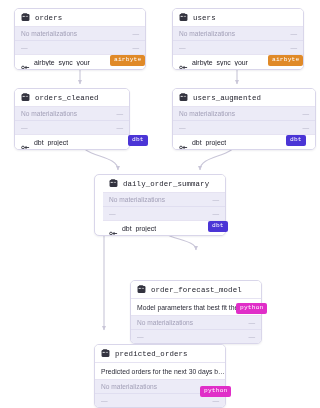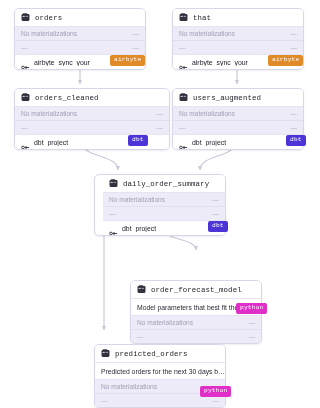--- a/index.html
+++ b/index.html
@@ -154,21 +154,21 @@
   <div class="node" style="left:172px;top:8px;width:132px;">
     <div class="node-header">
       <span class="asset-icon">
         <svg viewBox="0 0 10 10" width="9" height="9">
             <rect x="0.6" y="1.2" width="8.8" height="7.6" rx="1.2" fill="#33333f"></rect>
             <rect x="2" y="0.4" width="5" height="2.4" rx="0.8" fill="#33333f"></rect>
             <rect x="1.8" y="3.2" width="2.4" height="1.1" fill="#ffffff" opacity=".85"></rect>
             <rect x="5.2" y="3.2" width="2.6" height="1.1" fill="#ffffff" opacity=".55"></rect>
           </svg>
       </span>
-      <span class="node-title">that</span>
+      <span class="node-title">users</span>
     </div>
     <div class="node-body">
       <div class="body-row">
         <span>No materializations</span>
         <span class="dash">—</span>
       </div>
       <div class="body-row last">
         <span class="dash">—</span>
         <span class="dash">—</span>
       </div>
@@ -179,21 +179,21 @@
             <circle cx="2.2" cy="5" r="1.5" fill="none" stroke="#33333f" stroke-width="1"></circle>
             <line x1="3.9" y1="5" x2="9" y2="5" stroke="#33333f" stroke-width="1"></line>
             <line x1="5.6" y1="3.3" x2="5.6" y2="6.7" stroke="#33333f" stroke-width="1"></line>
           </svg>
       </span>
       <span class="job-label">airbyte_sync_your_</span>
     </div>
   </div>
   <span class="tag tag-airbyte" style="left:268px;top:55px;">airbyte</span>
 
-  <div class="node" style="left:14px;top:88px;width:156px;">
+  <div class="node" style="left:14px;top:88px;width:116px;">
     <div class="node-header">
       <span class="asset-icon">
         <svg viewBox="0 0 10 10" width="9" height="9">
             <rect x="0.6" y="1.2" width="8.8" height="7.6" rx="1.2" fill="#33333f"></rect>
             <rect x="2" y="0.4" width="5" height="2.4" rx="0.8" fill="#33333f"></rect>
             <rect x="1.8" y="3.2" width="2.4" height="1.1" fill="#ffffff" opacity=".85"></rect>
             <rect x="5.2" y="3.2" width="2.6" height="1.1" fill="#ffffff" opacity=".55"></rect>
           </svg>
       </span>
       <span class="node-title">orders_cleaned</span>
@@ -214,21 +214,21 @@
             <circle cx="2.2" cy="5" r="1.5" fill="none" stroke="#33333f" stroke-width="1"></circle>
             <line x1="3.9" y1="5" x2="9" y2="5" stroke="#33333f" stroke-width="1"></line>
             <line x1="5.6" y1="3.3" x2="5.6" y2="6.7" stroke="#33333f" stroke-width="1"></line>
           </svg>
       </span>
       <span class="job-label">dbt_project</span>
     </div>
   </div>
   <span class="tag tag-dbt" style="left:128px;top:135px;">dbt</span>
 
-  <div class="node" style="left:172px;top:88px;width:132px;">
+  <div class="node" style="left:172px;top:88px;width:144px;">
     <div class="node-header">
       <span class="asset-icon">
         <svg viewBox="0 0 10 10" width="9" height="9">
             <rect x="0.6" y="1.2" width="8.8" height="7.6" rx="1.2" fill="#33333f"></rect>
             <rect x="2" y="0.4" width="5" height="2.4" rx="0.8" fill="#33333f"></rect>
             <rect x="1.8" y="3.2" width="2.4" height="1.1" fill="#ffffff" opacity=".85"></rect>
             <rect x="5.2" y="3.2" width="2.6" height="1.1" fill="#ffffff" opacity=".55"></rect>
           </svg>
       </span>
       <span class="node-title">users_augmented</span>

